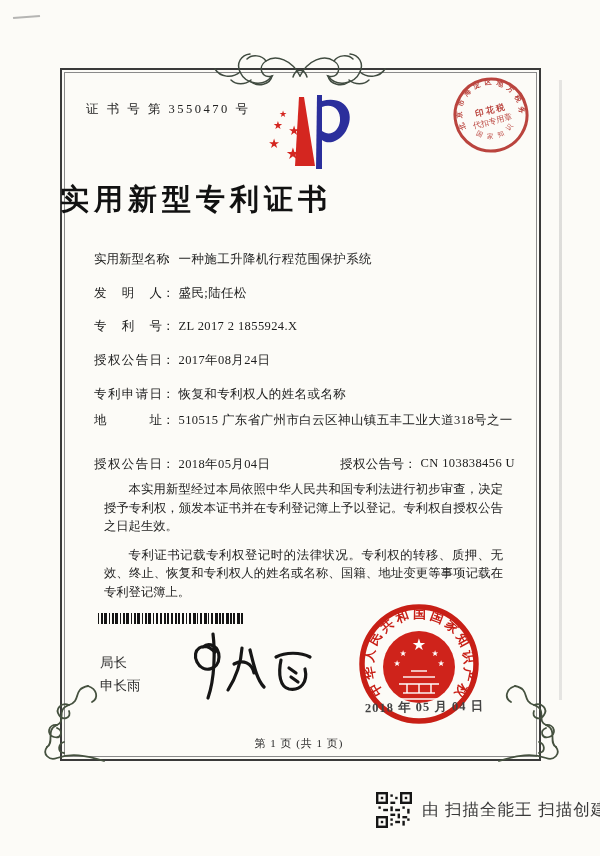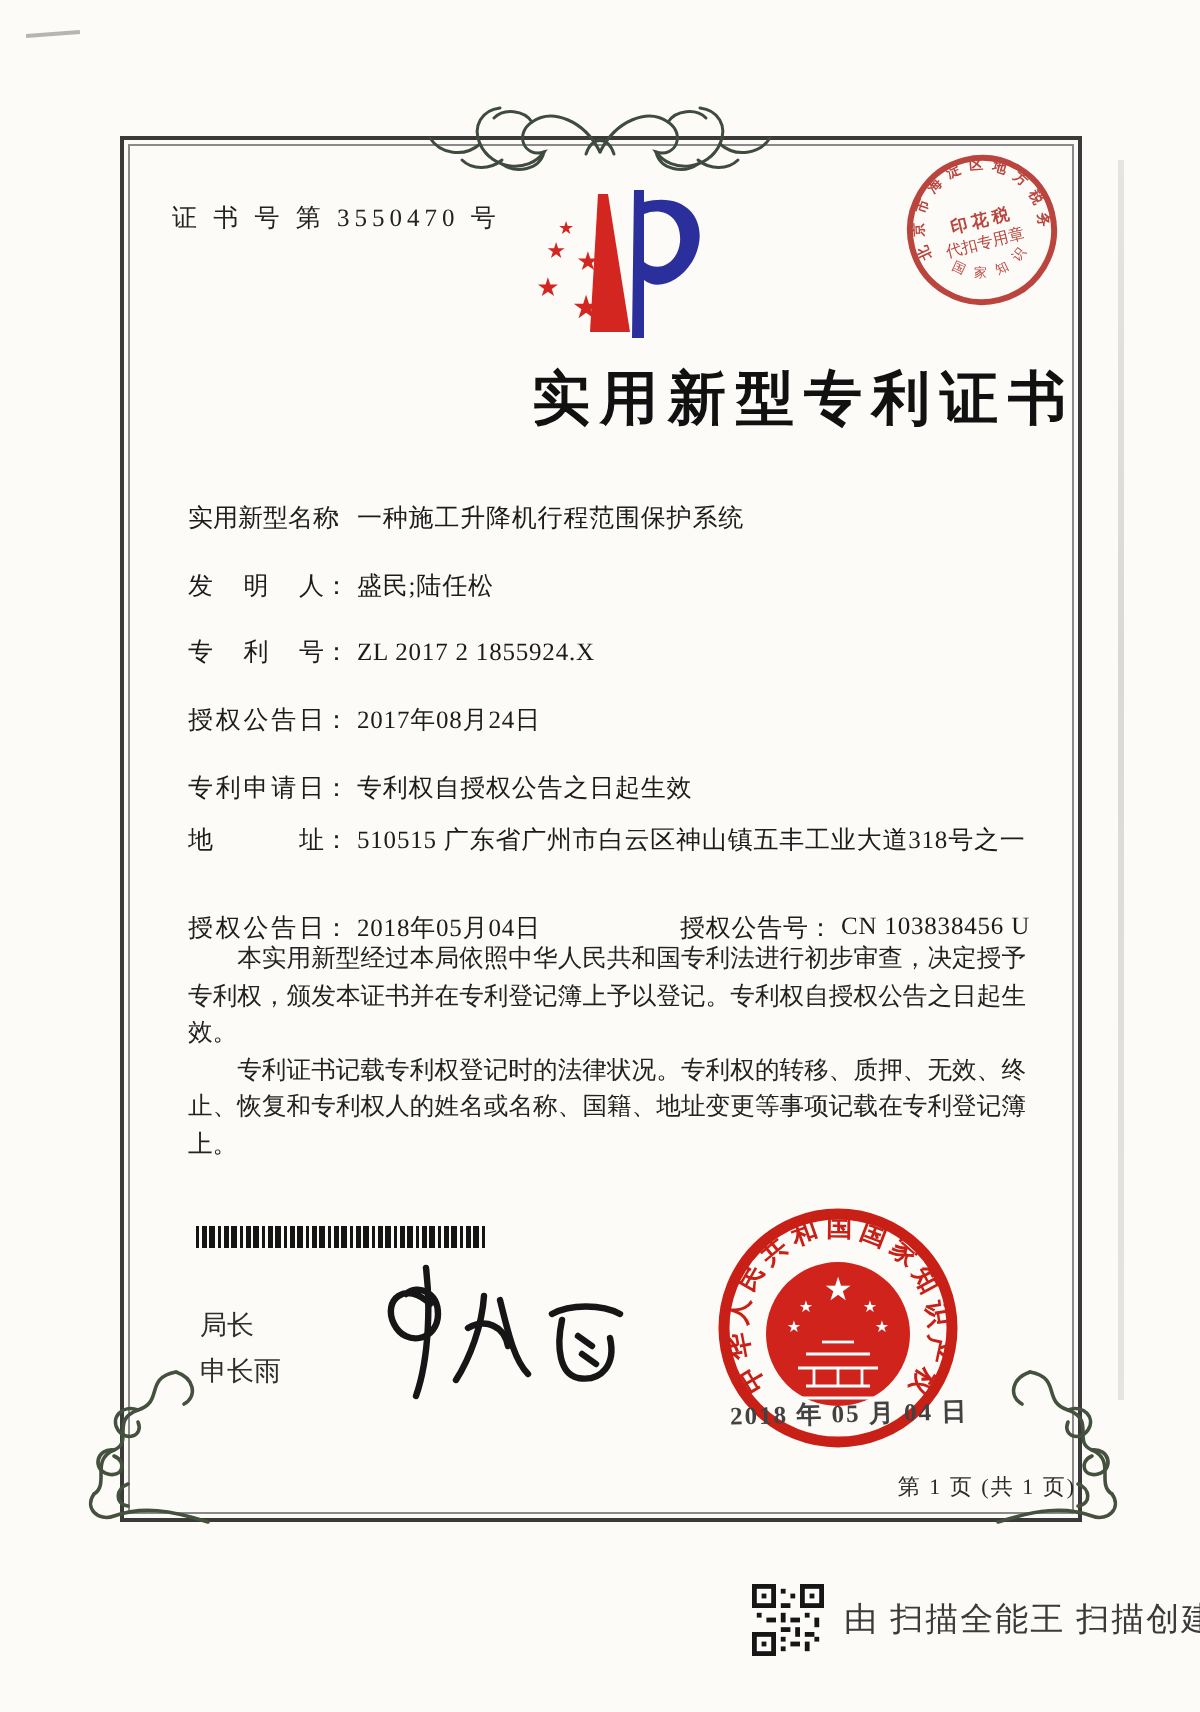--- a/index.html
+++ b/index.html
@@ -10,21 +10,21 @@
   
   .artifact-line{left:13px;top:16px;width:27px;height:2px;background:#8f8f8f;opacity:.65;transform:rotate(-4deg)}
   .edge-shadow{right:38px;top:80px;width:3px;height:620px;background:linear-gradient(#bbb,#999 40%,#bbb);opacity:.35}
 
   
   .frame{left:60px;top:68px;width:477px;height:689px;border:2px solid #3a3a3a}
   .frame::after{content:"";position:absolute;inset:2px;border:1px solid #8a8a8a}
 
   .cert-no{left:86px;top:101px;font-size:12.5px;letter-spacing:2.5px;color:#222}
 
-  .title{left:60px;top:180px;width:478px;text-align:right;font-size:29px;font-weight:700;
+  .title{left:60px;top:180px;width:478px;text-align:left;font-size:29px;font-weight:700;
          letter-spacing:5px;color:#111}
 
   .logo{left:250px;top:92px}
 
   
   .tax-stamp{left:448px;top:72px;transform:rotate(-14deg);opacity:.92}
 
   
   .frow{left:94px;width:430px;font-size:12.5px;line-height:17px;white-space:nowrap}
   .f-label{display:inline-block;width:68px;text-align:justify;text-align-last:justify;vertical-align:top}
@@ -33,34 +33,34 @@
   .row-name{top:251px}.row-inventor{top:285px}.row-patno{top:318px}
   .row-appdate{top:352px}.row-owner{top:386px}
   .row-addr{top:412px;white-space:normal}
   .row-addr .f-value{width:340px}
   .row-grant{top:456px}
   .row-grant2{left:340px;top:456px;width:200px;font-size:12.5px;white-space:nowrap}
   .row-grant2 .f-label{width:64px}
 
   
   .paras{left:94px;top:470px;width:419px;font-size:12.3px;line-height:18.6px;text-align:justify;color:#222}
-  .paras p{margin:0;text-indent:2em}
+  .paras p{margin:10px;text-indent:2em}
 
   .barcode{left:98px;top:613px;width:145px;height:11px;
     background:repeating-linear-gradient(90deg,#141414 0 1.5px,transparent 1.5px 3px,#141414 3px 5.5px,transparent 5.5px 6.5px,#141414 6.5px 9.5px,transparent 9.5px 11px)}
 
   .signer{left:100px;top:651px;font-family:"Liberation Sans",sans-serif;font-size:13.5px;
           font-weight:400;color:#2e2e2e;line-height:23px}
   .signature{left:184px;top:630px}
 
   .grant-seal{left:355px;top:601px}
   .seal-date{left:365px;top:699px;width:120px;font-size:12.5px;font-weight:700;color:#424242;
              letter-spacing:1px;transform:rotate(-1.2deg);white-space:nowrap}
 
-  .page-footer{left:60px;top:736px;width:478px;text-align:right;font-size:11px;letter-spacing:1px;color:#2a2a2a}
+  .page-footer{left:60px;top:736px;width:478px;text-align:center;font-size:11px;letter-spacing:1px;color:#2a2a2a}
 
   .ornament-top{left:212px;top:46px}
   .flourish-bl{left:40px;top:684px}
   .flourish-br{left:497px;top:684px;transform:scaleX(-1)}
 
   
   .watermark{left:376px;top:792px;display:flex;align-items:center}
   .watermark .txt{margin-left:10px;font-family:"Liberation Sans",sans-serif;font-size:16.5px;
                   color:#3a3a3a;letter-spacing:1px;white-space:nowrap}
 </style>
@@ -146,21 +146,21 @@
 <div class="abs frow row-inventor">
   <span class="f-label">发明人</span><span class="f-colon">：</span><span class="f-value">盛民;陆任松</span>
 </div>
 <div class="abs frow row-patno">
   <span class="f-label">专利号</span><span class="f-colon">：</span><span class="f-value">ZL 2017 2 1855924.X</span>
 </div>
 <div class="abs frow row-appdate">
   <span class="f-label">授权公告日</span><span class="f-colon">：</span><span class="f-value">2017年08月24日</span>
 </div>
 <div class="abs frow row-owner">
-  <span class="f-label">专利申请日</span><span class="f-colon">：</span><span class="f-value">专利权自授权公告之日起生效</span>
+  <span class="f-label">专利申请日</span><span class="f-colon">：</span><span class="f-value">恢复和专利权人的姓名或名称</span>
 </div>
 <div class="abs frow row-addr">
   <span class="f-label">地址</span><span class="f-colon">：</span><span class="f-value">510515 广东省广州市白云区神山镇五丰工业大道318号之一</span>
 </div>
 <div class="abs frow row-grant">
   <span class="f-label">授权公告日</span><span class="f-colon">：</span><span class="f-value">2018年05月04日</span>
 </div>
 <div class="abs row-grant2">
   <span class="f-label">授权公告号</span><span class="f-colon">：</span><span class="f-value">CN 103838456 U</span>
 </div>

